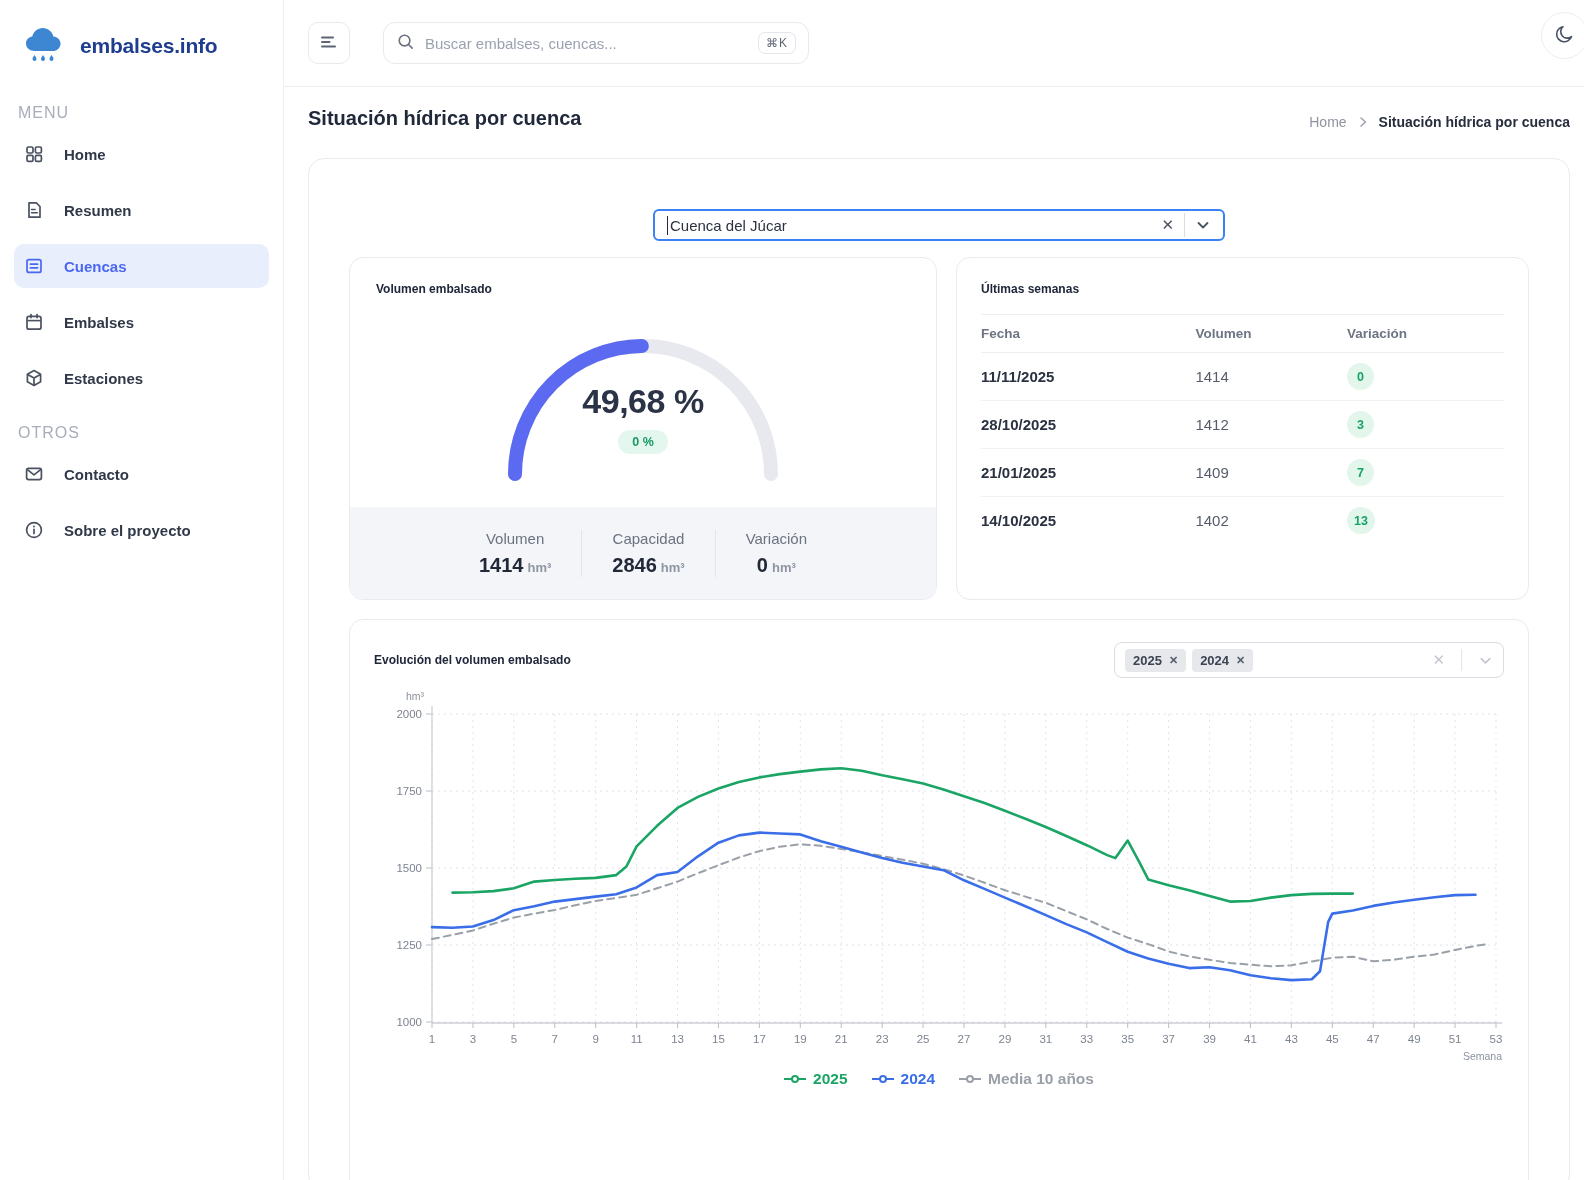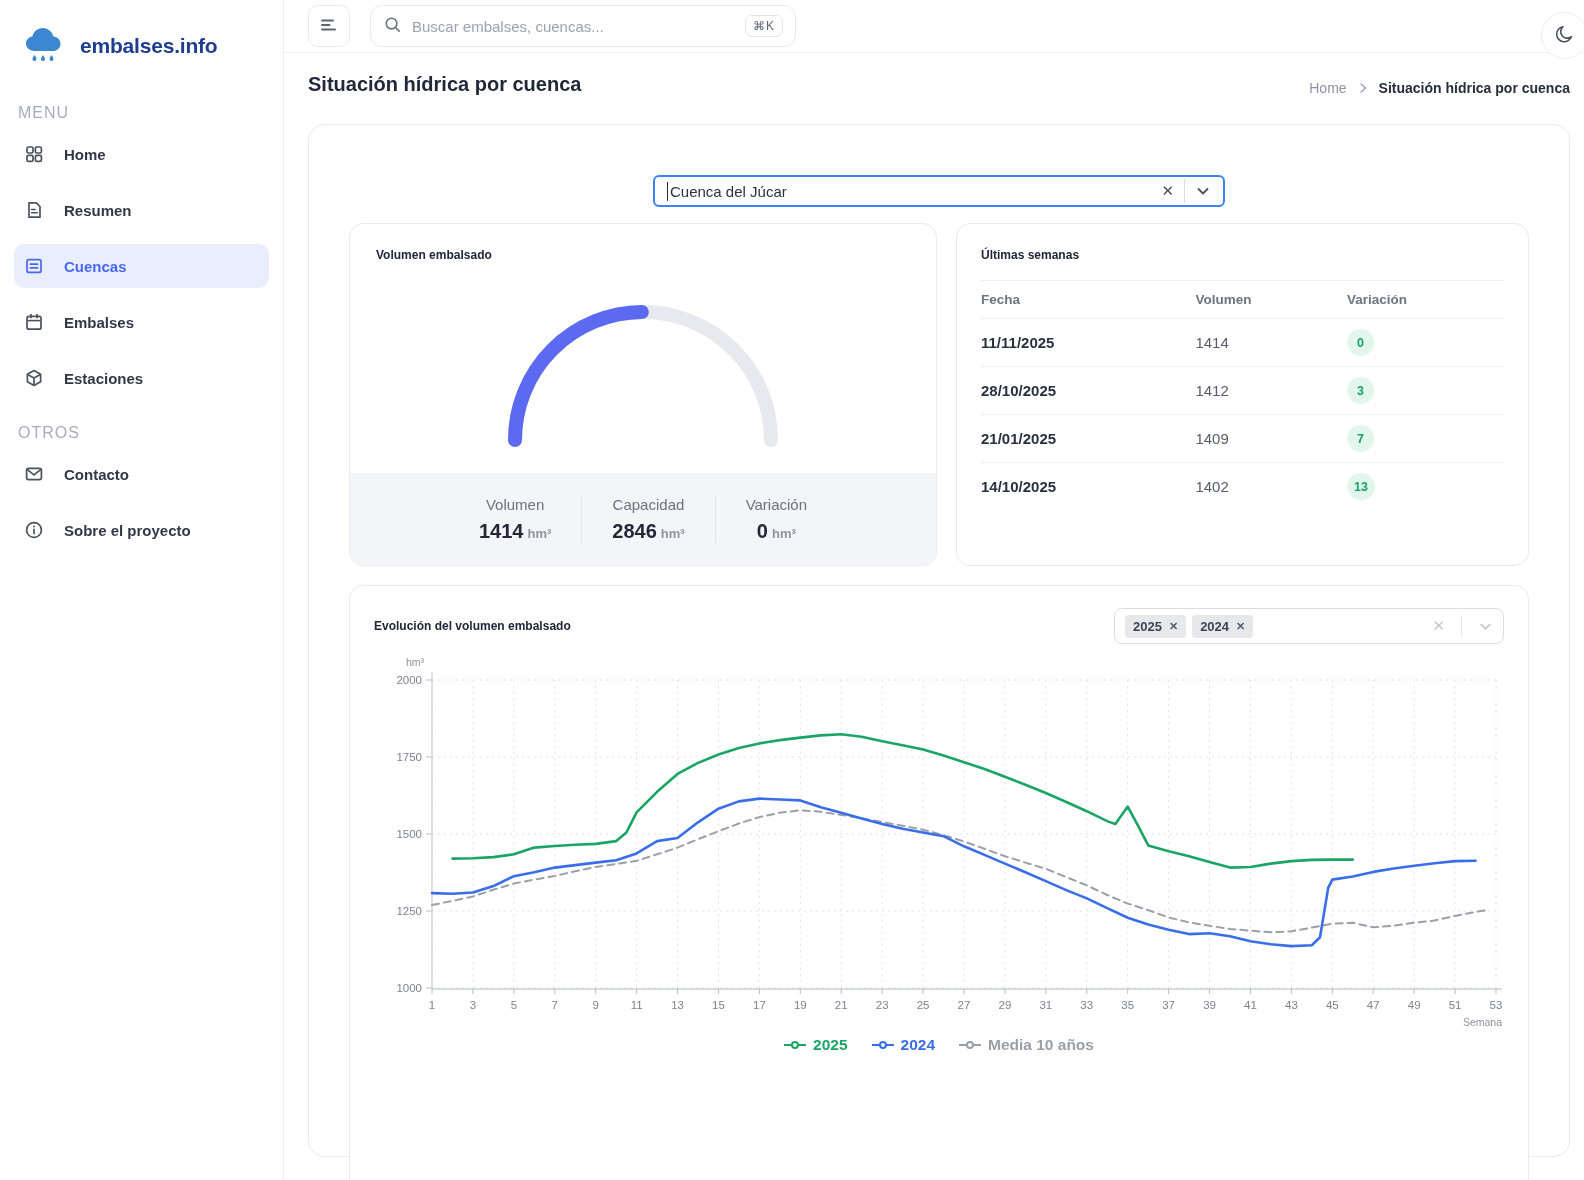--- a/index.html
+++ b/index.html
@@ -16,22 +16,22 @@
   .section-label.second { margin-top:24px; }
   .nav-item { display:flex; align-items:center; gap:20px; height:44px;
     margin:0 14px 12px; padding-left:10px; border-radius:10px; cursor:pointer;
     font-size:15px; font-weight:600; color:#313949; }
   .nav-item .ico { width:20px; height:20px; color:#4a5260; display:flex; }
   .nav-item.active { background:#e9eefc; color:#4a67f2; }
   .nav-item.active .ico { color:#4a67f2; }
 
   
   .main { margin-left:284px; height:100%; }
-  .topbar { position:relative; height:53px; border-bottom:1px solid #edeef2;
-    display:flex; align-items:center; gap:20px; padding:0 24px; }
+  .topbar { position:relative; height:87px; border-bottom:1px solid #edeef2;
+    display:flex; align-items:center; gap:33px; padding:0 24px; }
   .icon-btn { width:42px; height:42px; border:1px solid #e8eaef; border-radius:10px;
     background:#fff; display:flex; align-items:center; justify-content:center; cursor:pointer; }
   .searchbox { width:426px; height:42px; border:1px solid #e8eaef; border-radius:12px;
     display:flex; align-items:center; gap:10px; padding:0 12px; }
   .searchbox input { flex:1; border:none; outline:none; font-size:15px;
     font-family:"Liberation Sans",sans-serif; color:#30384a; background:transparent; }
   .searchbox input::placeholder { color:#9aa2b0; }
   .kbd { border:1px solid #e4e6eb; border-radius:7px; padding:3px 7px; font-size:12px;
     color:#5d6575; letter-spacing:1px; background:#fff; }
   .moon-btn { position:absolute; right:-4px; top:12px; width:47px; height:47px;
@@ -266,20 +266,24 @@
 
       <div class="cards-row">
 
         <div class="card gauge-card">
           <div class="card-title">Volumen embalsado</div>
           <div class="gauge-wrap">
             <svg id="gauge-svg" width="300" height="168" viewBox="0 0 300 168" style="margin-top:28px">
               <path id="gauge-track" d="M 22 150 A 128 128 0 0 1 278 150" fill="none" stroke-width="14" stroke-linecap="round" stroke="#e7e9ef"></path>
               <path id="gauge-fill" d="M 22 150 A 128 128 0 0 1 278 150" fill="none" stroke-width="14" stroke-linecap="round" stroke="#5b6af0" stroke-dasharray="199.8 412.1"></path>
             </svg>
+            <div class="gauge-overlay">
+              <div class="gauge-pct">49,68 %</div>
+              <div class="gauge-badge">0 %</div>
+            </div>
           </div>
           <div class="gauge-footer" id="gauge-stats">
               <div class="stat">
                 <div class="s-label">Volumen</div>
                 <div><span class="s-value">1414</span><span class="s-unit">hm³</span></div>
               </div>
               <div class="stat">
                 <div class="s-label">Capacidad</div>
                 <div><span class="s-value">2846</span><span class="s-unit">hm³</span></div>
               </div>

